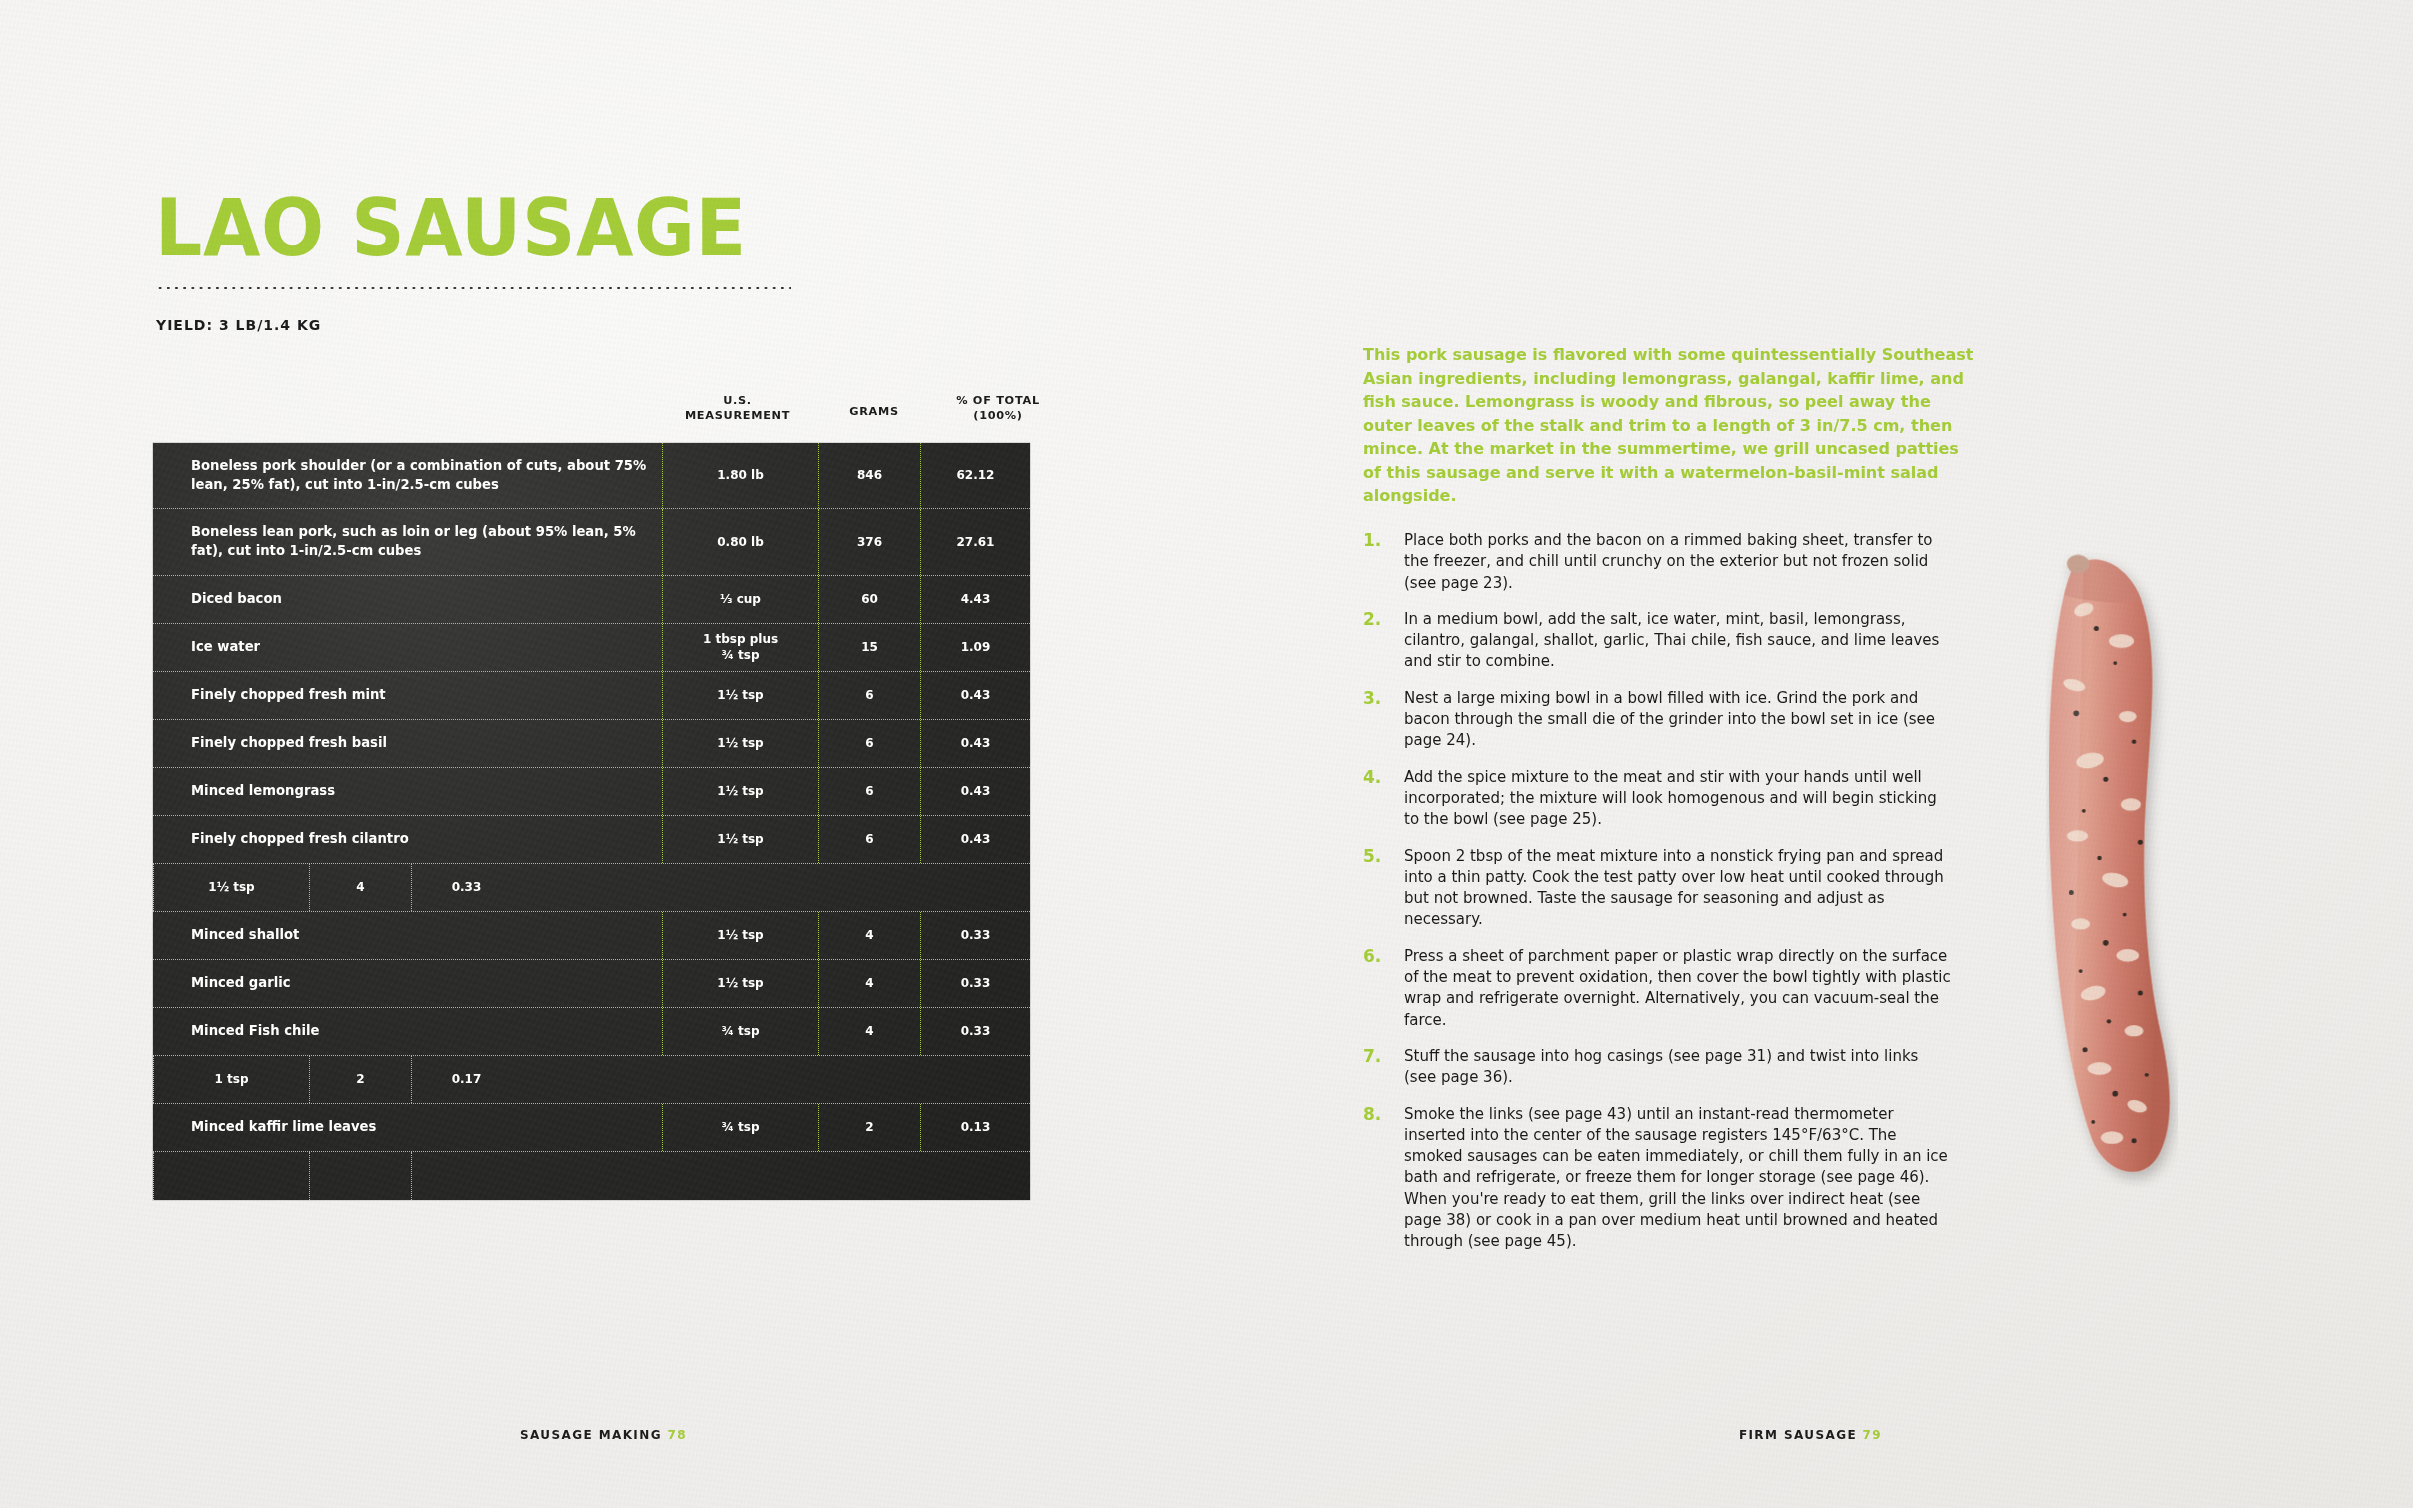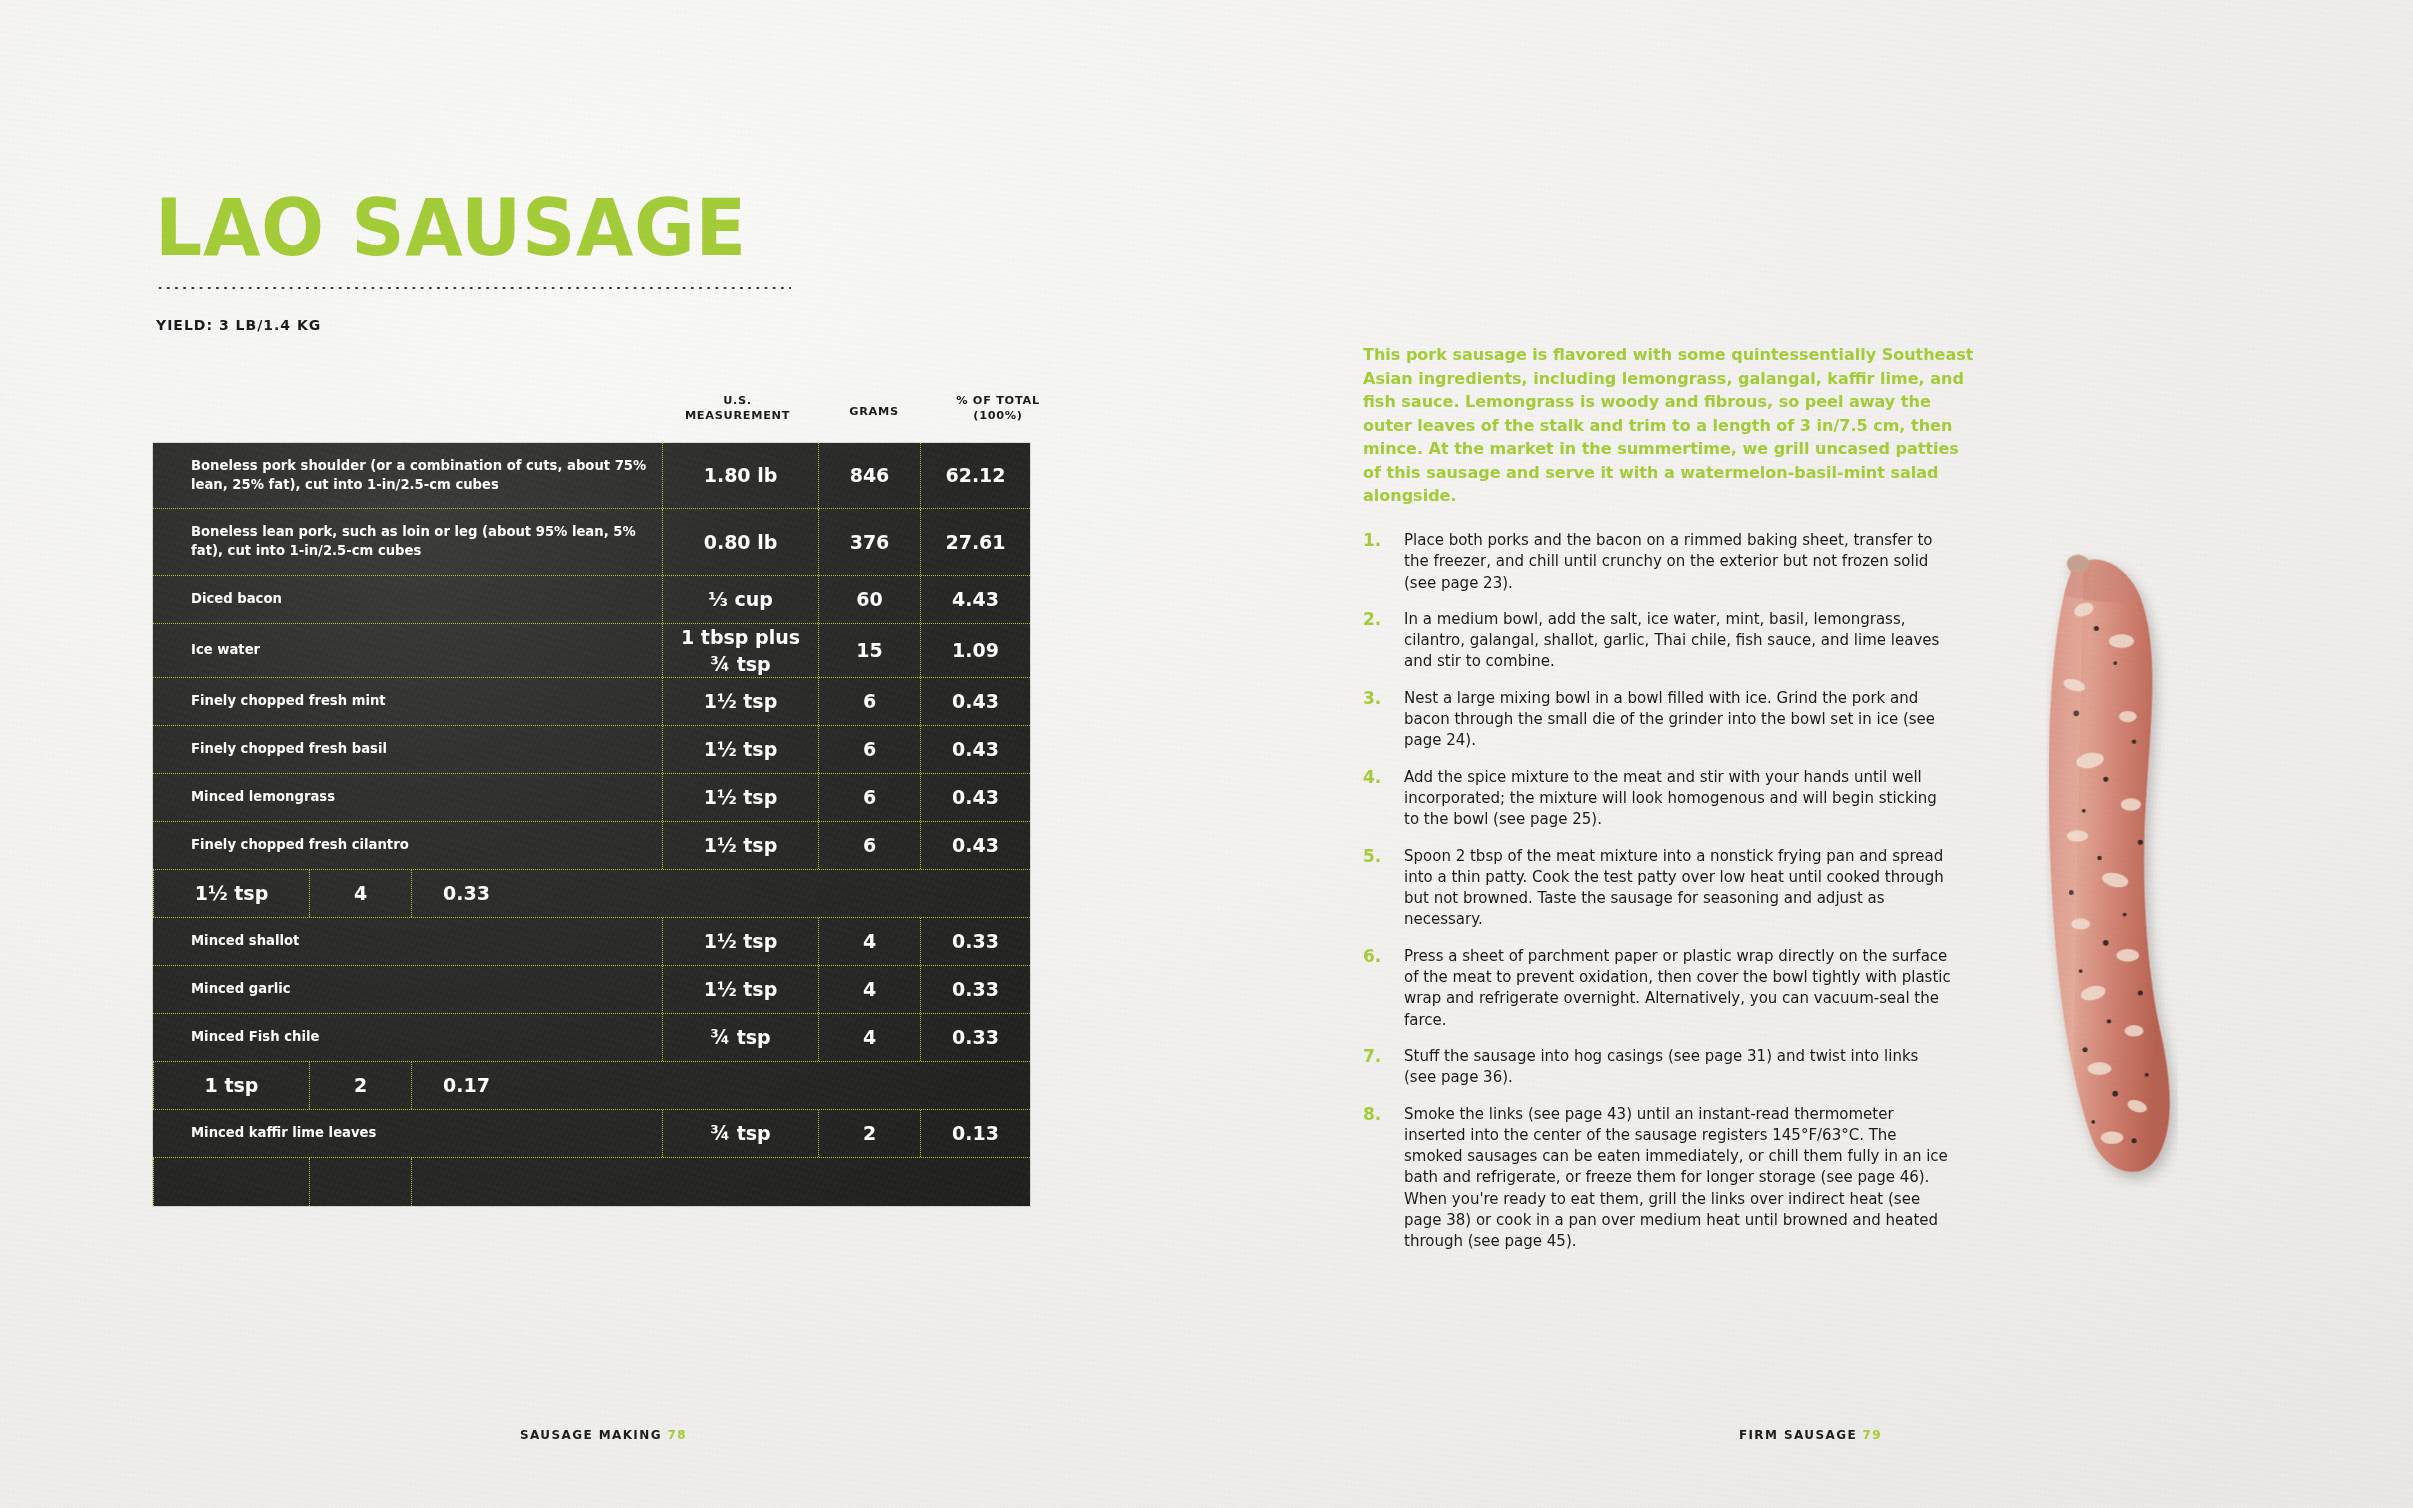--- a/index.html
+++ b/index.html
@@ -115,21 +115,21 @@
     padding: 6.3px 11.3px 6.3px 38px;
     font-family: "DejaVu Sans", sans-serif;
     font-weight: 700;
     font-size: 13.2px;
     line-height: 1.42;
     color: #ffffff;
   }
   .row .us, .row .g, .row .pct {
     font-family: "DejaVu Sans", sans-serif;
     font-weight: 700;
-    font-size: 19px;
+    font-size: 12px;
     color: #ffffff;
     text-align: center;
     line-height: 1.4;
   }
   .row .us  { width: 157px; border-left: 1.3px dotted #a6ce39; border-right: 1.3px dotted #a6ce39; align-self: stretch; display:flex; align-items:center; justify-content:center;}
   .row .g   { width: 101px; align-self: stretch; display:flex; align-items:center; justify-content:center;}
   .row .pct { width: 110px; border-left: 1.3px dotted #a6ce39; align-self: stretch; display:flex; align-items:center; justify-content:center;}
   .row.tall .name { padding-top: 14px; padding-bottom: 14px; }
 
   .footer-left {

